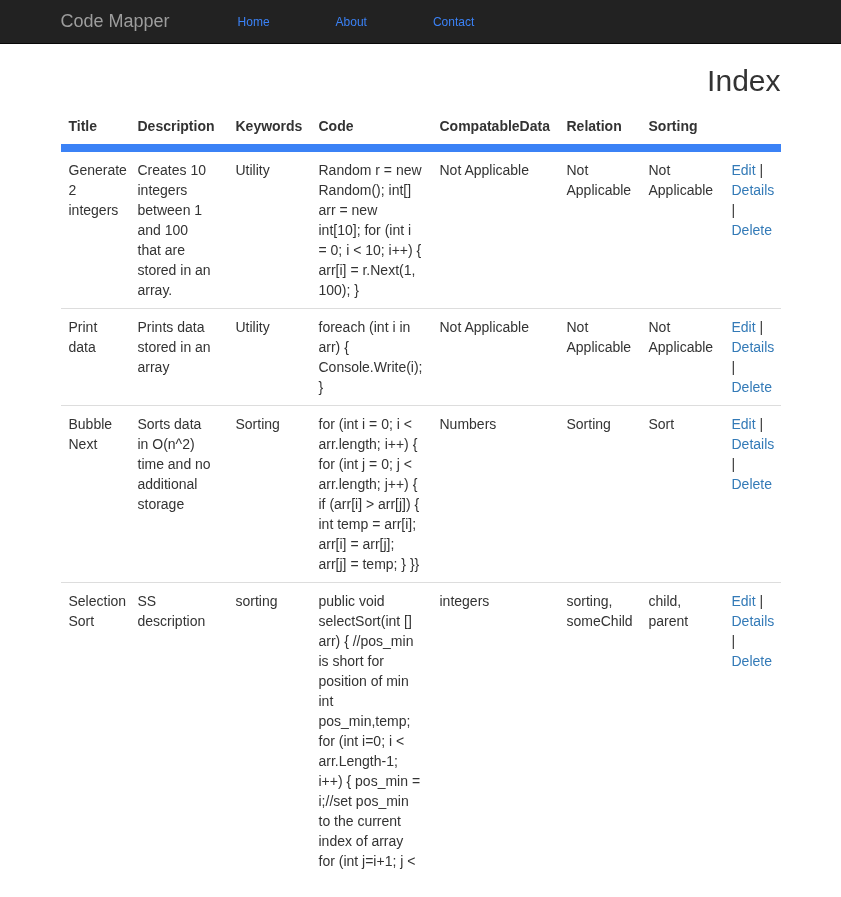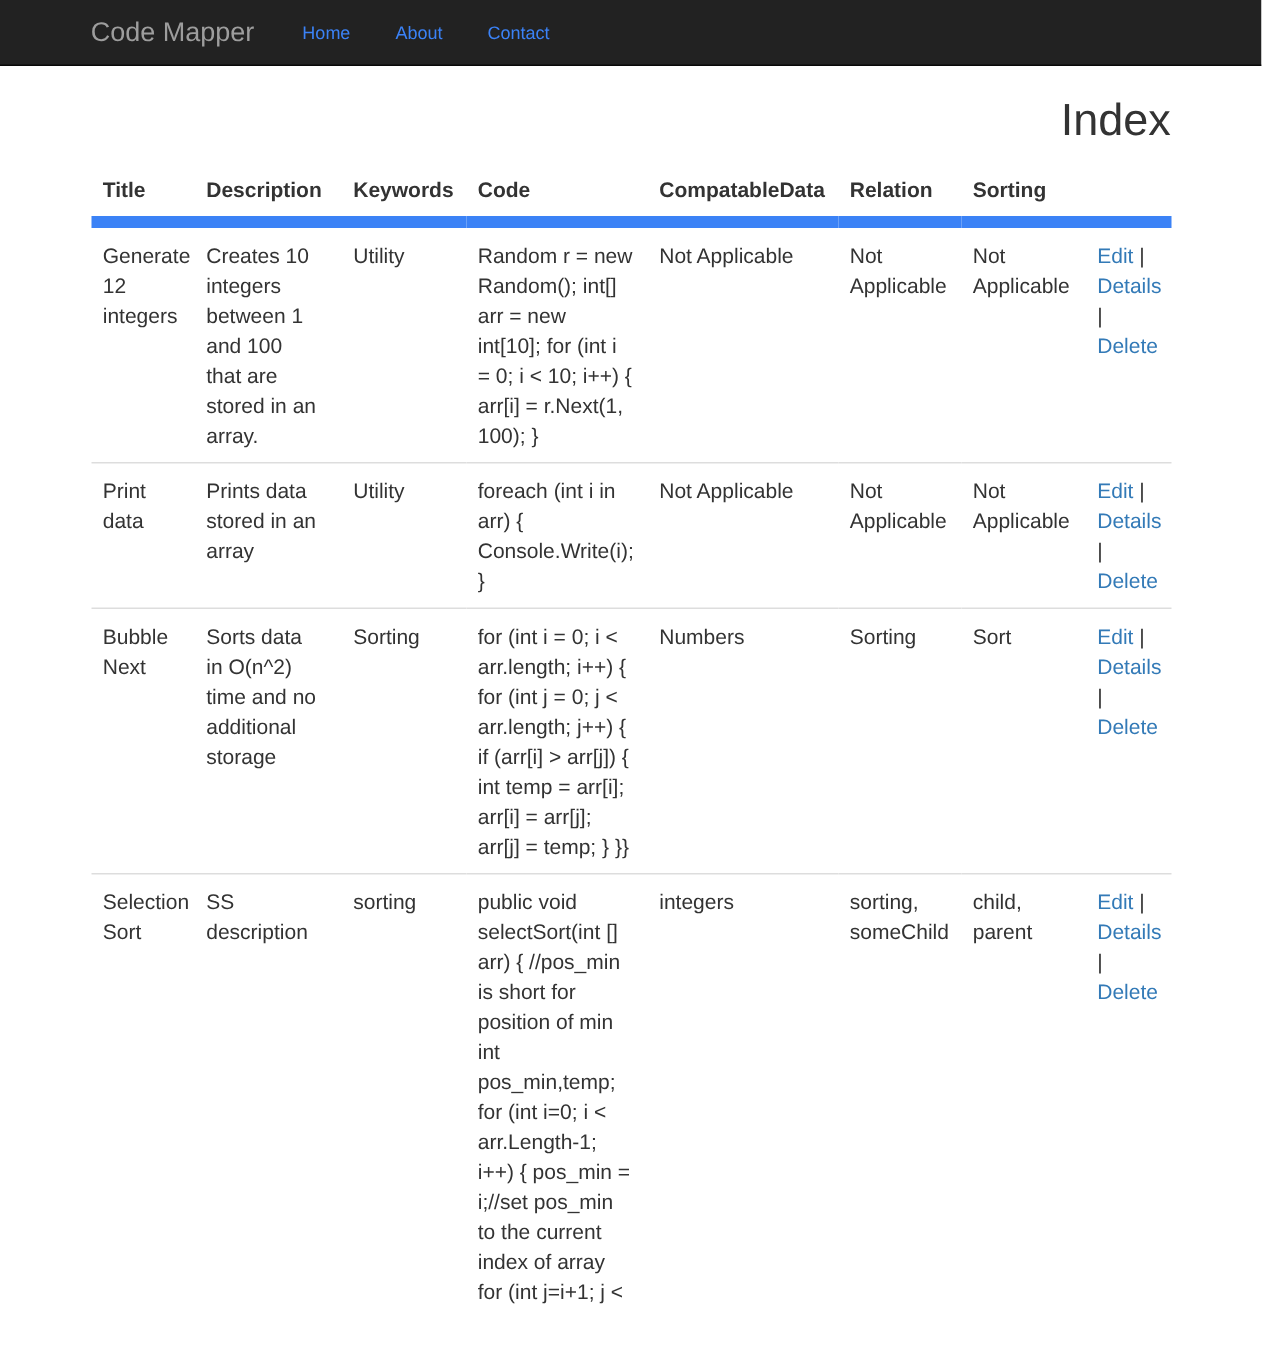--- a/index.html
+++ b/index.html
@@ -13,21 +13,21 @@
     color: #333333;
   }
   .container { width: 750px; margin: 0 auto; padding: 0 15px; box-sizing: border-box; }
 
   
   .navbar {
     height: 43px;
     background: #222222;
     border-bottom: 1px solid #080808;
   }
-  .navbar .container { display: flex; align-items: center; height: 100%; }
+  .navbar .container { display: flex; align-items: center; height: 100%; gap: 36px; }
   .brand {
     font-size: 18px;
     color: #9d9d9d;
     text-decoration: none;
     margin-right: 17px;
     white-space: nowrap;
   }
   .nav-link {
     font-size: 12px;
     color: #3b82f6;
@@ -103,21 +103,21 @@
         <th>Keywords</th>
         <th>Code</th>
         <th>CompatableData</th>
         <th>Relation</th>
         <th>Sorting</th>
         <th></th>
       </tr>
     </thead>
     <tbody>
       <tr>
-        <td>Generate 12 integers</td>
+        <td>Generate 2 integers</td>
         <td class="pre">Creates 10
 integers
 between 1
 and 100
 that are
 stored in an
 array.</td>
         <td>Utility</td>
         <td class="pre">Random r = new
 Random(); int[]

